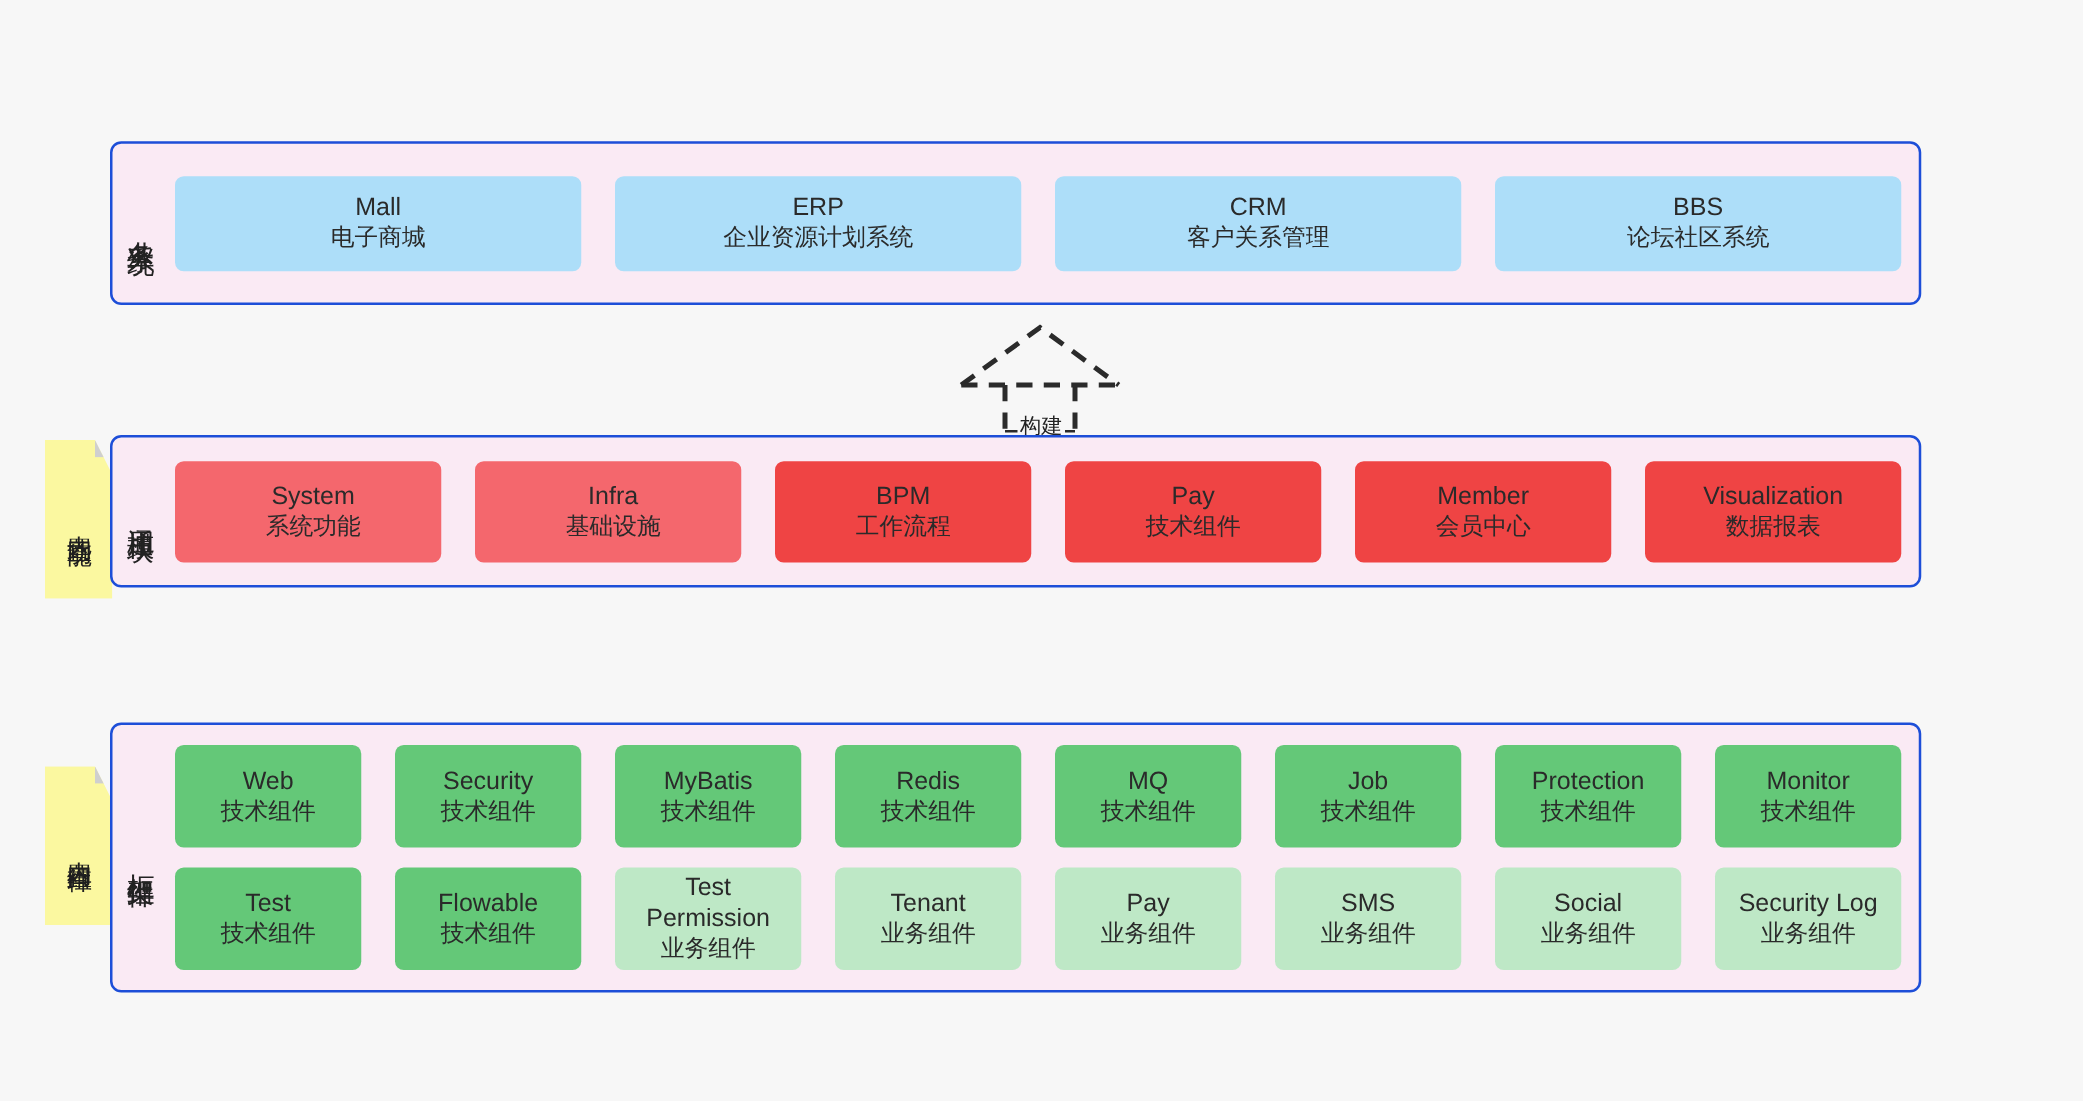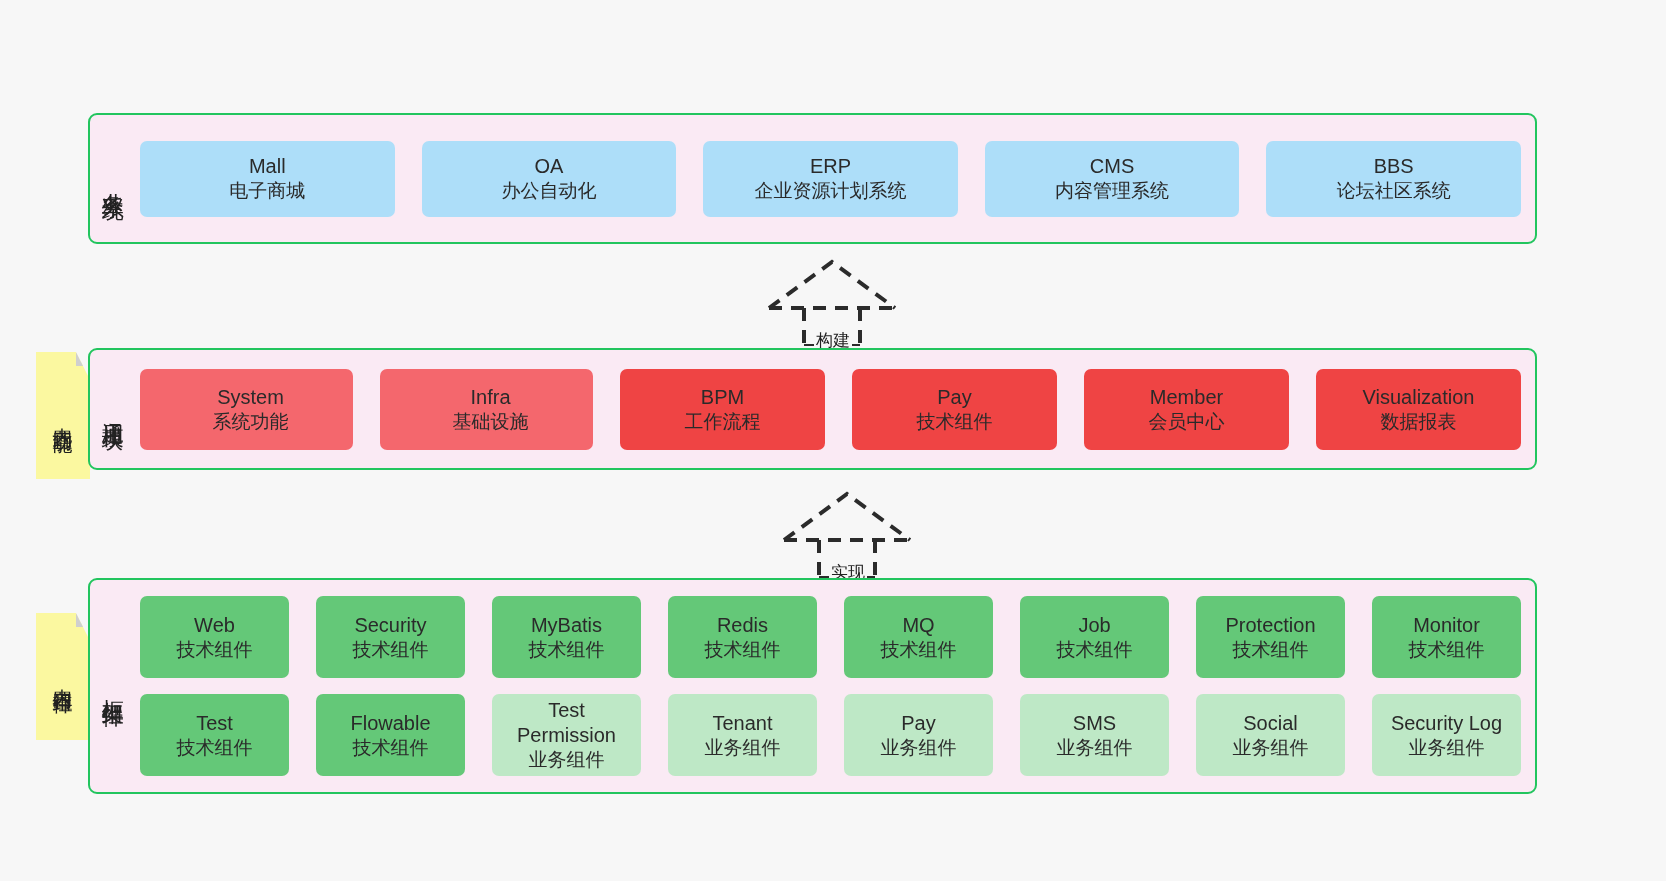--- a/index.html
+++ b/index.html
@@ -8,21 +8,21 @@
     background:#f7f7f7;
     font-family:"Liberation Sans","DejaVu Sans",sans-serif;
     overflow:hidden;position:relative;
   }
   .stage{position:absolute;left:0;top:0;width:1666px;height:881px;}
 
   
   .band{
     position:absolute;
     background:#faeaf4;
-    border:2px solid #22c55e;
+    border:2px solid #1d4ed8;
     border-radius:9px;
     box-sizing:border-box;
     display:flex;
     align-items:center;
   }
   .band-label{
     width:46px;
     flex:0 0 46px;
     align-self:stretch;
     display:flex;
@@ -134,30 +134,26 @@
 
   <div class="band" id="band-business">
     <div class="band-label">业务系统</div>
     <div class="band-body">
       <div class="row">
         <div class="cell c-blue">
           <span class="t1">Mall</span>
           <span class="t2">电子商城</span>
         </div>
         <div class="cell c-blue">
-          <span class="t1">OA</span>
-          <span class="t2">办公自动化</span>
-        </div>
-        <div class="cell c-blue">
           <span class="t1">ERP</span>
           <span class="t2">企业资源计划系统</span>
         </div>
         <div class="cell c-blue">
-          <span class="t1">CMS</span>
-          <span class="t2">内容管理系统</span>
+          <span class="t1">CRM</span>
+          <span class="t2">客户关系管理</span>
         </div>
         <div class="cell c-blue">
           <span class="t1">BBS</span>
           <span class="t2">论坛社区系统</span>
         </div>
       </div>
     </div>
   </div>
 
   <div class="arrow-wrap" id="arrow-build">
@@ -201,30 +197,20 @@
           <span class="t2">会员中心</span>
         </div>
         <div class="cell c-pink">
           <span class="t1">Visualization</span>
           <span class="t2">数据报表</span>
         </div>
       </div>
     </div>
   </div>
 
-  <div class="arrow-wrap" id="arrow-impl">
-    <svg width="150" height="90" viewBox="0 0 150 90">
-      <polyline points="12,52 75,6 138,52" fill="none" stroke="#2b2b2b" stroke-width="4" stroke-dasharray="13,9" stroke-linecap="butt"></polyline>
-      <line x1="47" y1="52" x2="47" y2="92" stroke="#2b2b2b" stroke-width="4" stroke-dasharray="13,9"></line>
-      <line x1="103" y1="52" x2="103" y2="92" stroke="#2b2b2b" stroke-width="4" stroke-dasharray="13,9"></line>
-      <line x1="12" y1="52" x2="138" y2="52" stroke="#2b2b2b" stroke-width="4" stroke-dasharray="13,9"></line>
-      <line x1="47" y1="90" x2="103" y2="90" stroke="#2b2b2b" stroke-width="4" stroke-dasharray="13,9"></line>
-    </svg>
-    <span class="arrow-label">实现</span>
-  </div>
 
   <div class="note" id="note-components">
     <span>内置组件</span>
     <span class="fold"></span>
   </div>
 
   <div class="band" id="band-framework">
     <div class="band-label">框架组件</div>
     <div class="band-body">
 

